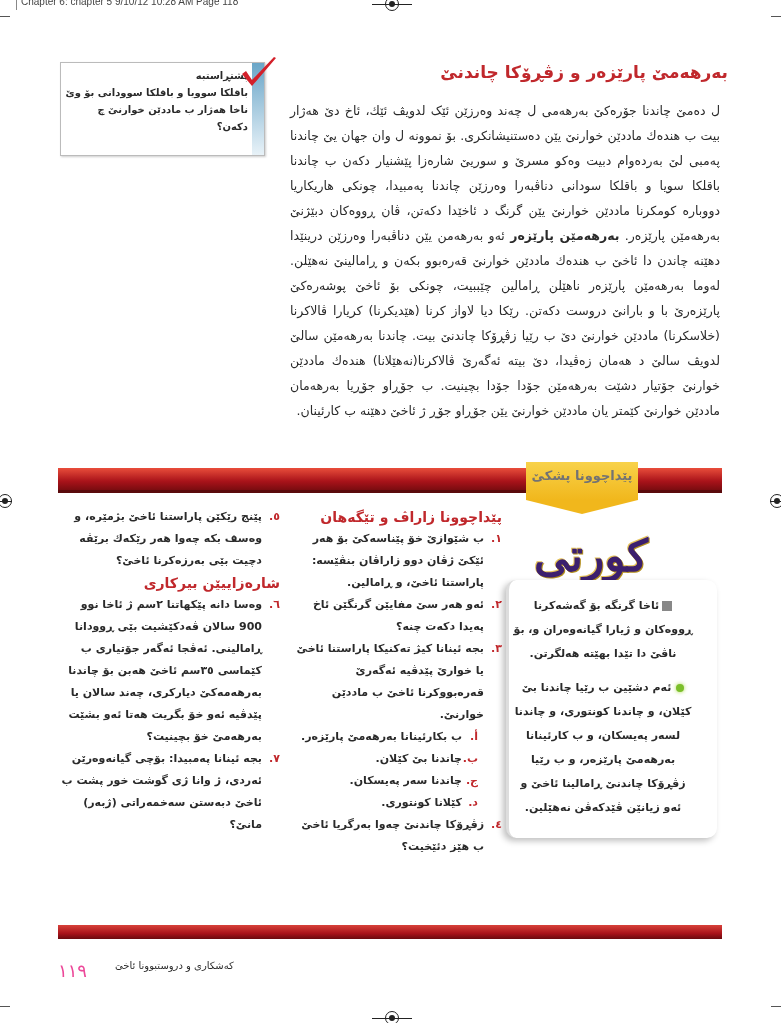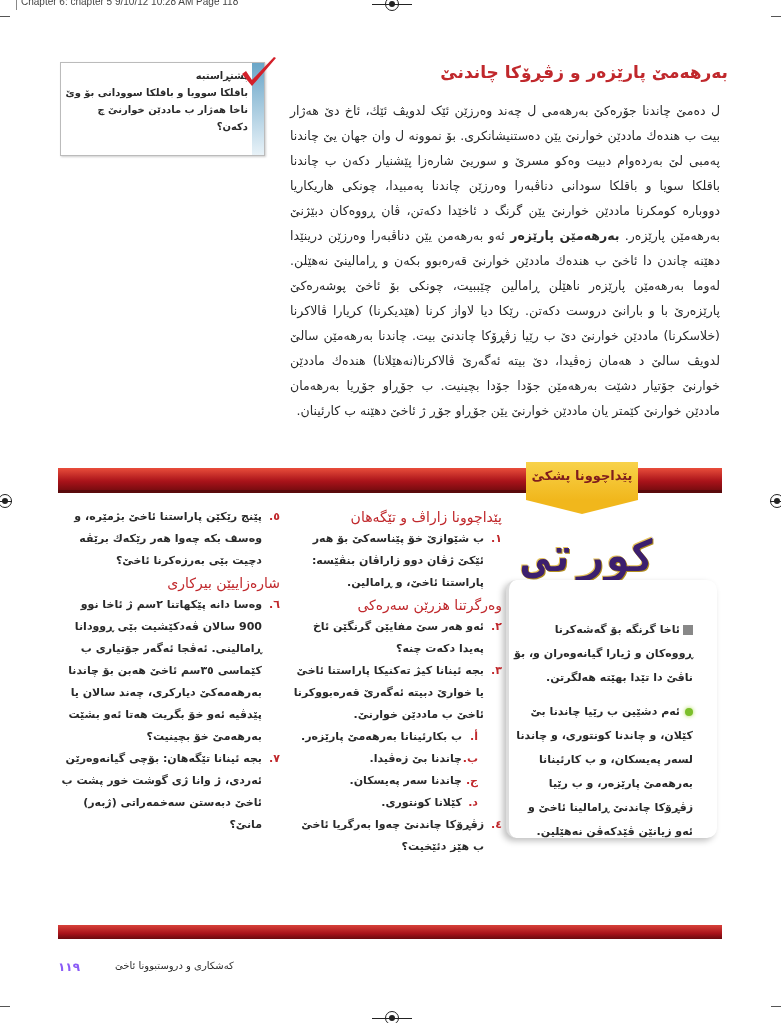--- a/index.html
+++ b/index.html
@@ -62,72 +62,72 @@
     position: absolute; left: 526px; top: 462px; width: 112px; height: 38px;
     background: linear-gradient(#f8d24a, #f1b71c);
   }
   .tag-arrow {
     position: absolute; left: 526px; top: 500px; width: 0; height: 0;
     border-left: 56px solid transparent; border-right: 56px solid transparent;
     border-top: 14px solid #f1b71c;
   }
   .tag-label {
     position: absolute; left: 526px; top: 468px; width: 112px; text-align: center; direction: rtl;
-    font-size: 13px; font-weight: bold; color: #7f1d1d;
+    font-size: 13px; font-weight: bold; color: #737373;
   }
 
   
   .kurti-title {
     position: absolute; left: 526px; top: 530px; width: 130px; text-align: center;
     font-size: 44px; font-weight: bold; color: #3c1f6e; direction: rtl;
     text-shadow: 1px 1px 0 #b38f1e, -1px -1px 0 #e5c25a;
-    font-family: Liberation Mono, monospace;
+    font-family: Liberation Sans, sans-serif;
   }
   .summary {
     position: absolute; left: 506px; top: 580px; width: 208px; height: 258px;
     border-radius: 10px; box-shadow: -3px 3px 6px rgba(0,0,0,0.25); background: #fff;
     border-left: 3px solid #ddd;
   }
   .summary-list {
-    position: absolute; right: 24px; top: 14px; width: 180px; direction: rtl; text-align: right;
-    font-size: 11px; font-weight: bold; line-height: 24px; color: #2a2a2a; margin-top: 24px;
+    position: absolute; right: 24px; top: 14px; width: 180px; direction: rtl; text-align: center;
+    font-size: 11px; font-weight: bold; line-height: 24px; color: #2a2a2a;
   }
   .summary-item { position: relative; margin-bottom: 10px; }
   .bullet-square {
     display: inline-block; width: 10px; height: 10px; background: #888; margin-left: 3px;
     vertical-align: middle;
   }
   .bullet-dot {
     display: inline-block; width: 8px; height: 8px; border-radius: 50%; background: #7bbf2a;
     box-shadow: 0 0 4px #a8d84a; margin-left: 5px; vertical-align: middle;
   }
 
   
   .col {
     position: absolute; direction: rtl; text-align: right; font-size: 11px; font-weight: bold;
     line-height: 22px; color: #2a2a2a;
   }
   .col-mid { left: 290px; top: 506px; width: 212px; }
   .col-left { left: 58px; top: 506px; width: 222px; }
   .col h2 {
-    margin: 0; font-size: 14px; color: #c0282c; font-weight: normal; line-height: 22px;
+    margin: 0; font-size: 14px; color: #c0282c; font-weight: bold; line-height: 22px;
   }
   .q { display: flex; flex-direction: row; }
   .q-num { color: #c0282c; min-width: 18px; font-weight: bold; }
   .q-text { flex: 1; }
   .sub { display: flex; padding-right: 24px; }
   .sub-letter { color: #c0282c; min-width: 16px; }
 
   
   .bottom-bar {
     position: absolute; left: 58px; top: 925px; width: 664px; height: 14px;
     background: linear-gradient(#d8423a, #a9131a 60%, #6a0a0e);
   }
   .footer-page {
-    position: absolute; left: 58px; top: 960px; font-size: 12px; font-weight: bold; color: #8b5cf6;
+    position: absolute; left: 58px; top: 960px; font-size: 18px; font-weight: normal; color: #ec4899;
   }
   .footer-title {
     position: absolute; left: 115px; top: 960px; font-size: 10px; color: #2a2a2a; direction: rtl;
   }
 </style>
 </head>
 <body>
 
 <div class="slug">Chapter 6: chapter 5  9/10/12  10:28 AM  Page 118</div>
 <div class="crop" style="left:0;top:16px;width:10px;height:1px;"></div>
@@ -175,36 +175,35 @@
     </div>
   </div>
 </div>
 
 <div class="col col-mid">
   <h2>پێداچوونا زاراڤ و تێگەهان</h2>
   <div class="q">
     <span class="q-num">١.</span>
     <span class="q-text">ب شێوازێ خۆ پێناسەکێ بۆ هەر ئێکێ ژڤان دوو زاراڤان بنڤێسە: پاراستنا ئاخێ، و ڕامالین.</span>
   </div>
-  <h2>وەرگرتنا هزرێن سەرەکی</h2>
   <div class="q">
     <span class="q-num">٢.</span>
     <span class="q-text">ئەو هەر سێ مفایێن گرنگێن ئاخ پەیدا دکەت چنە؟</span>
   </div>
   <div class="q">
     <span class="q-num">٣.</span>
-    <span class="q-text">بجە ئینانا کیژ تەکنیکا پاراستنا ئاخێ یا خوارێ دبیتە ئەگەرێ قەرەبووکرنا ئاخێ ب ماددێن خوارنێ.</span>
+    <span class="q-text">بجە ئینانا کیژ تەکنیکا پاراستنا ئاخێ یا خوارێ پێدڤیە ئەگەرێ قەرەبووکرنا ئاخێ ب ماددێن خوارنێ.</span>
   </div>
   <div class="sub">
     <span class="sub-letter">أ.</span>
     <span>ب بکارئینانا بەرهەمێ پارێزەر.</span>
   </div>
   <div class="sub">
     <span class="sub-letter">ب.</span>
-    <span>چاندنا بێ زەڤیدا.</span>
+    <span>چاندنا بێ کێلان.</span>
   </div>
   <div class="sub">
     <span class="sub-letter">ج.</span>
     <span>چاندنا سەر پەیسکان.</span>
   </div>
   <div class="sub">
     <span class="sub-letter">د.</span>
     <span>کێلانا کونتوری.</span>
   </div>
   <div class="q">
@@ -218,19 +217,19 @@
     <span class="q-num">٥.</span>
     <span class="q-text">پێنج رێکێن پاراستنا ئاخێ بژمێرە، و وەسف بکە چەوا هەر رێکەك برێڤە دچیت بێی بەرزەکرنا ئاخێ؟</span>
   </div>
   <h2>شارەزاییێن بیرکاری</h2>
   <div class="q">
     <span class="q-num">٦.</span>
     <span class="q-text">وەسا دانە پێکهاتنا ٢سم ژ ئاخا نوو 900 سالان ڤەدکێشیت بێی ڕوودانا ڕامالینی. ئەڤجا ئەگەر جۆتیاری ب کێماسی ٣٥سم ئاخێ هەبن بۆ چاندنا بەرهەمەکێ دیارکری، چەند سالان یا پێدڤیە ئەو خۆ بگریت هەتا ئەو بشێت بەرهەمێ خۆ بچینیت؟</span>
   </div>
   <div class="q">
     <span class="q-num">٧.</span>
-    <span class="q-text"><b>بجە ئینانا تێگەهان:</b><span> بۆچی گیانەوەرێن ئەردی، ژ وانا ژی گوشت خور پشت ب ئاخێ دبەستن سەخمەراتی (ژبەر) مانێ؟</span></span>
+    <span class="q-text"><b>بجە ئینانا پەمبیدا:</b><span> بۆچی گیانەوەرێن ئەردی، ژ وانا ژی گوشت خور پشت ب ئاخێ دبەستن سەخمەراتی (ژبەر) مانێ؟</span></span>
   </div>
 </div>
 
 <div class="bottom-bar"></div>
 <div class="footer-page">١١٩</div>
 <div class="footer-title">کەشکاری و دروستبوونا ئاخێ</div>
 
 </body></html>

